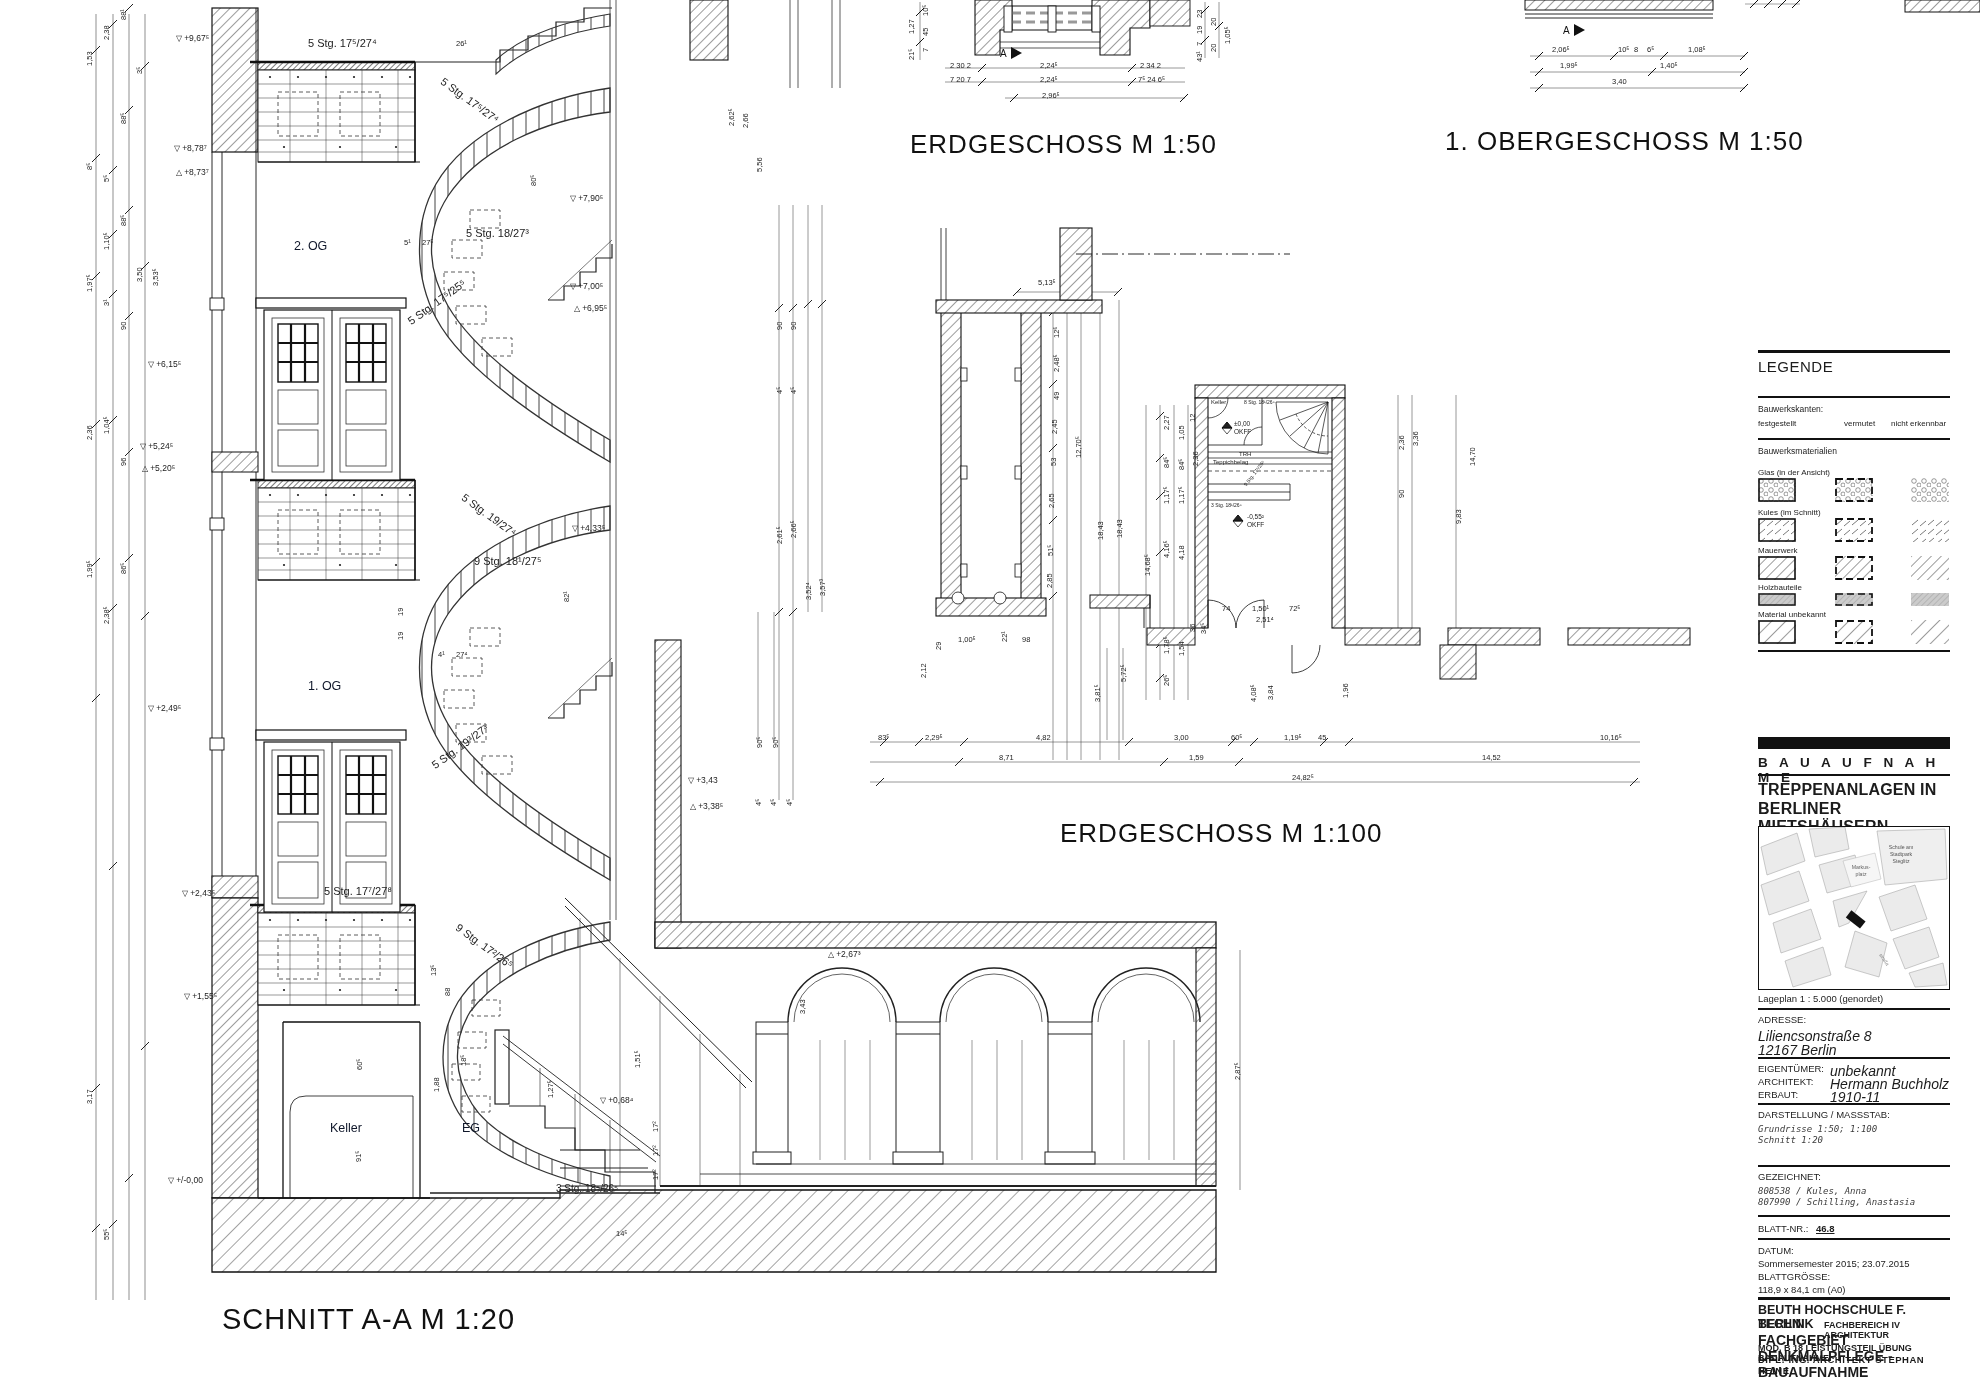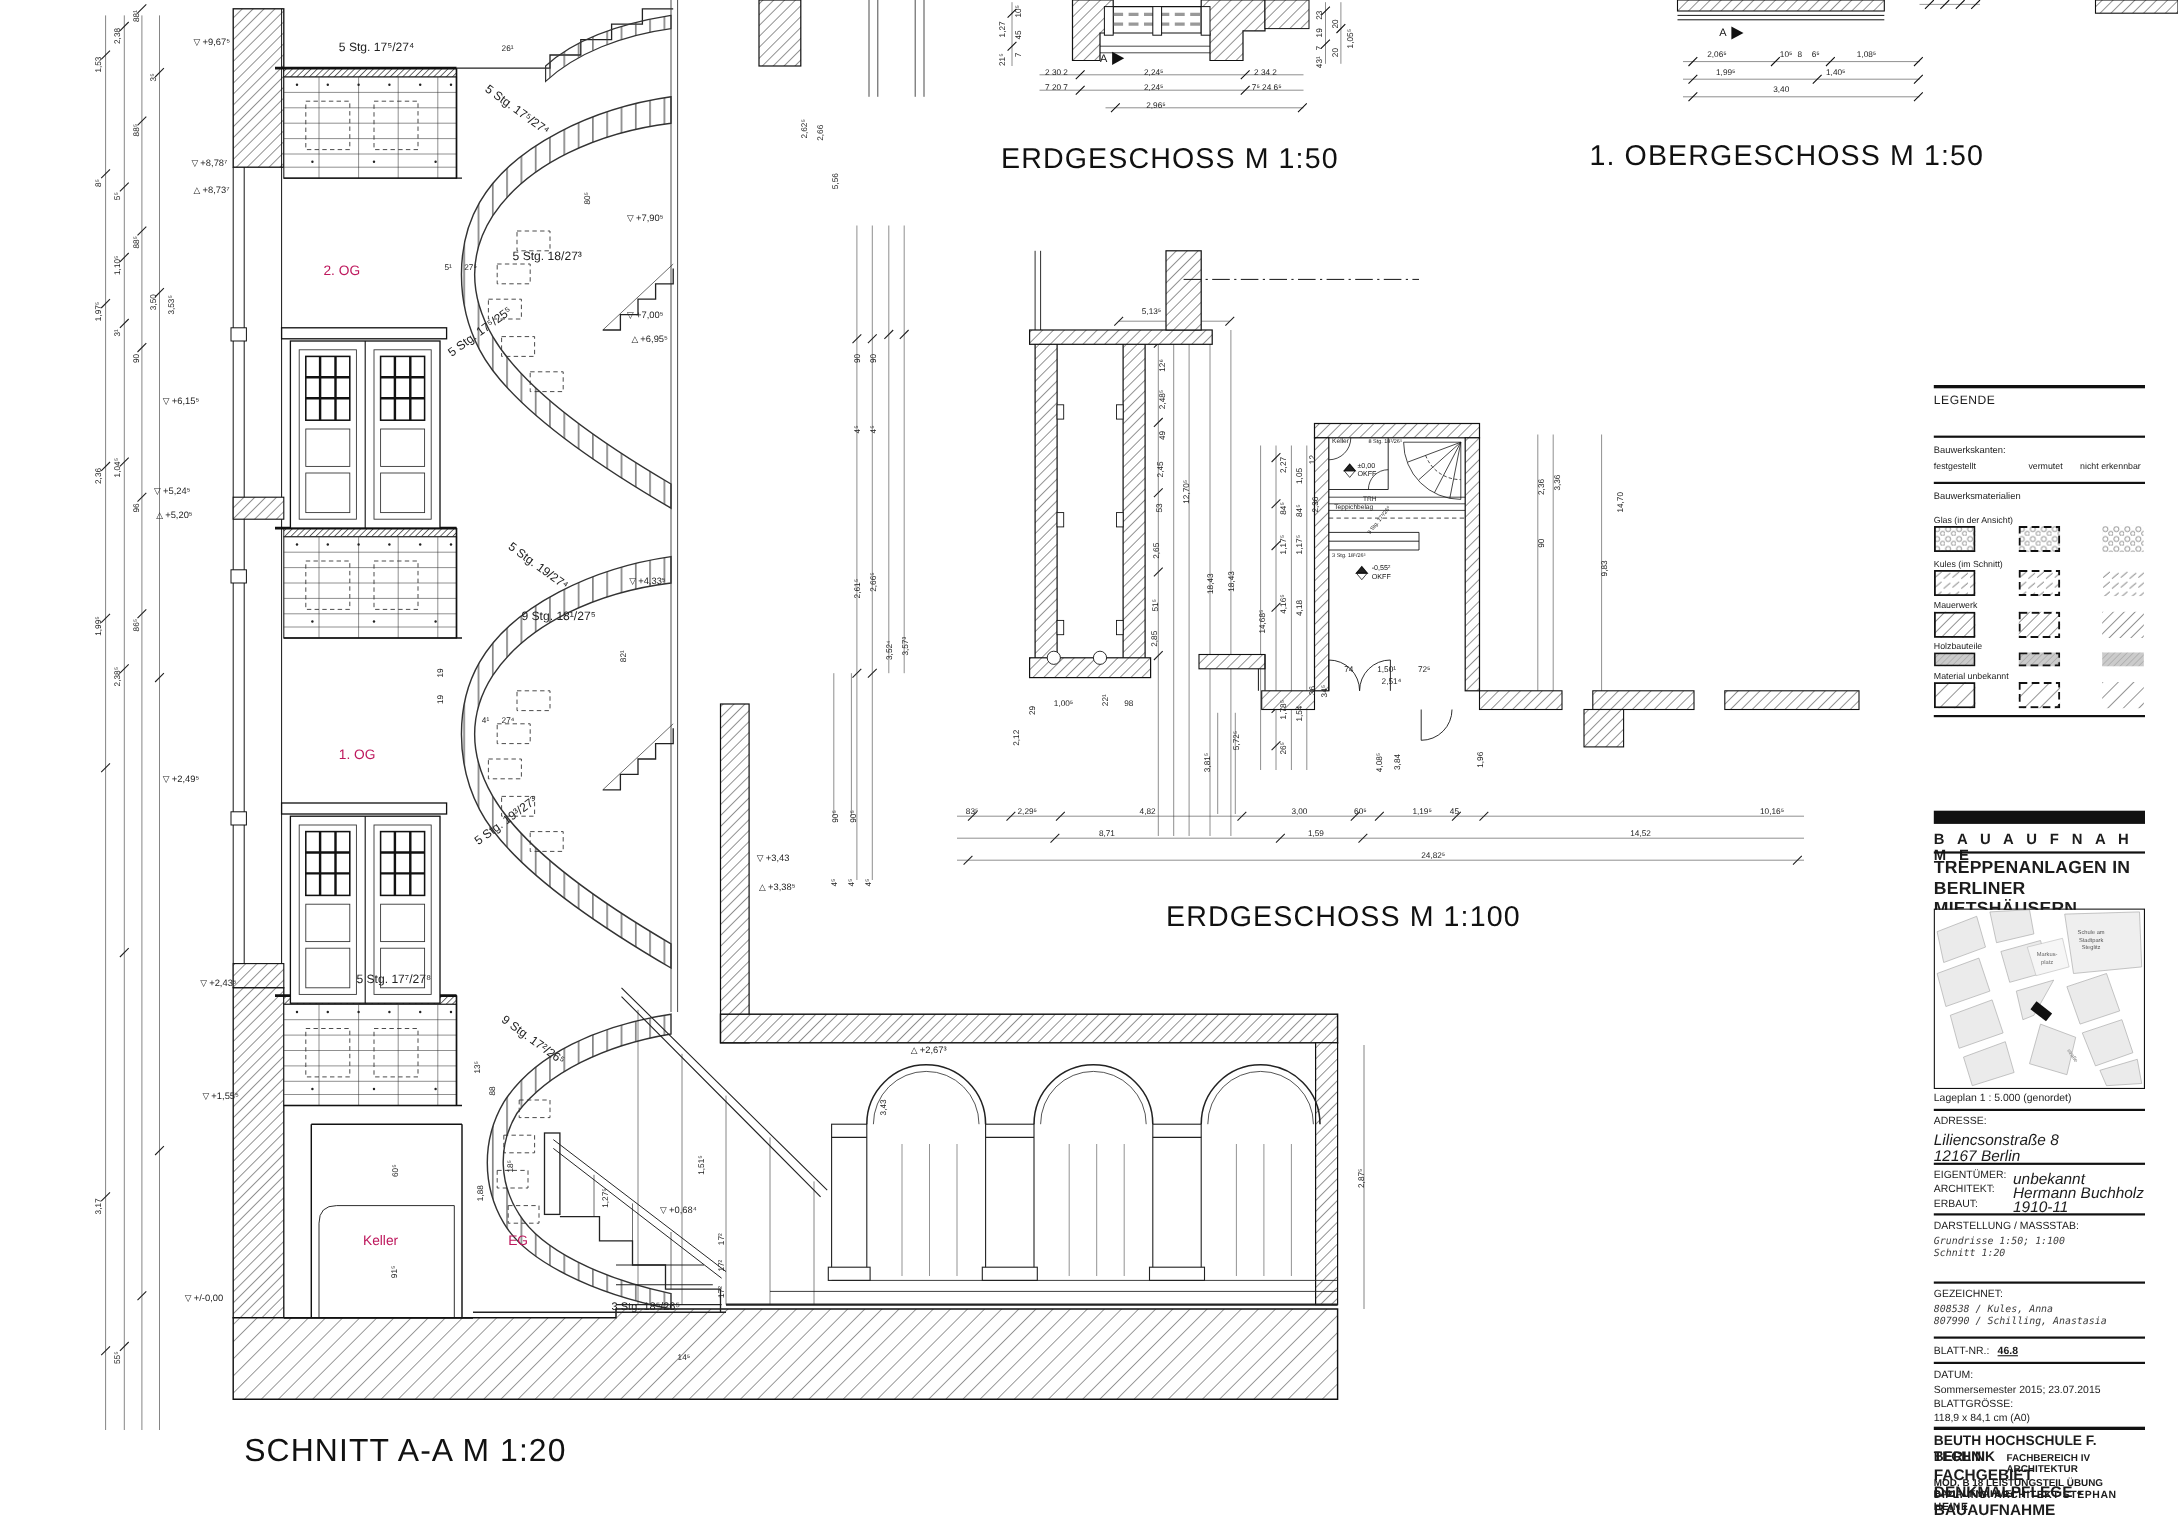--- a/index.html
+++ b/index.html
@@ -9,33 +9,33 @@
   svg{position:absolute;left:0;top:0;}
   span.lbl{position:absolute;white-space:nowrap;line-height:1;}
   .d{font-size:7.5px;color:#222;}
   .r{transform:rotate(-90deg);transform-origin:0 0;}
   .sd{transform:rotate(36deg);transform-origin:0 0;}
   .su{transform:rotate(-36deg);transform-origin:0 0;}
   .sw9{transform:rotate(-52deg);transform-origin:0 0;font-size:5px;}
   .title{font-size:26px;letter-spacing:1px;color:#111;}
   .title-sm{font-size:29px;}
   .stair{font-size:11px;color:#222;}
-  .floor{font-size:12.5px;color:#be185d;}
+  .floor{font-size:12.5px;color:#0f172a;}
   .elev{font-size:8.5px;color:#222;}
   .elev .tri{font-size:8px;margin-right:2px;}
   .tinytx{font-size:6px;color:#222;}
   .amark{position:absolute;display:flex;align-items:center;font-size:10px;color:#111;}
   .amark .atri{width:0;height:0;border-left:11px solid #111;border-top:6px solid transparent;
                border-bottom:6px solid transparent;margin-left:4px;}
   
   .legend,.tblock{position:absolute;left:1758px;width:192px;}
   .legend{top:350px;height:310px;}
   .tblock{top:737px;height:625px;}
   .rule{position:absolute;left:0;width:192px;background:#111;}
-  .lg-t{position:absolute;font-size:11px;letter-spacing:.5px;}
+  .lg-t{position:absolute;font-size:15px;letter-spacing:.5px;}
   .lg-s{position:absolute;font-size:8.5px;}
   .lg-xs{position:absolute;font-size:8px;}
   .sw{position:absolute;}
   .tb-bar{position:absolute;left:0;top:0;width:192px;height:12px;background:#111;}
   .tb-brand{position:absolute;font-size:13.5px;font-weight:bold;letter-spacing:4px;}
   .tb-proj{position:absolute;font-size:16px;letter-spacing:.2px;font-weight:bold;}
   .tb-s{position:absolute;font-size:9.5px;}
   .tb-i{position:absolute;font-size:14px;font-style:italic;}
   .tb-m{position:absolute;font-size:9px;font-style:italic;font-family:"DejaVu Sans Mono",monospace;color:#3d3d3d;}
   .tb-b{position:absolute;font-weight:bold;}

